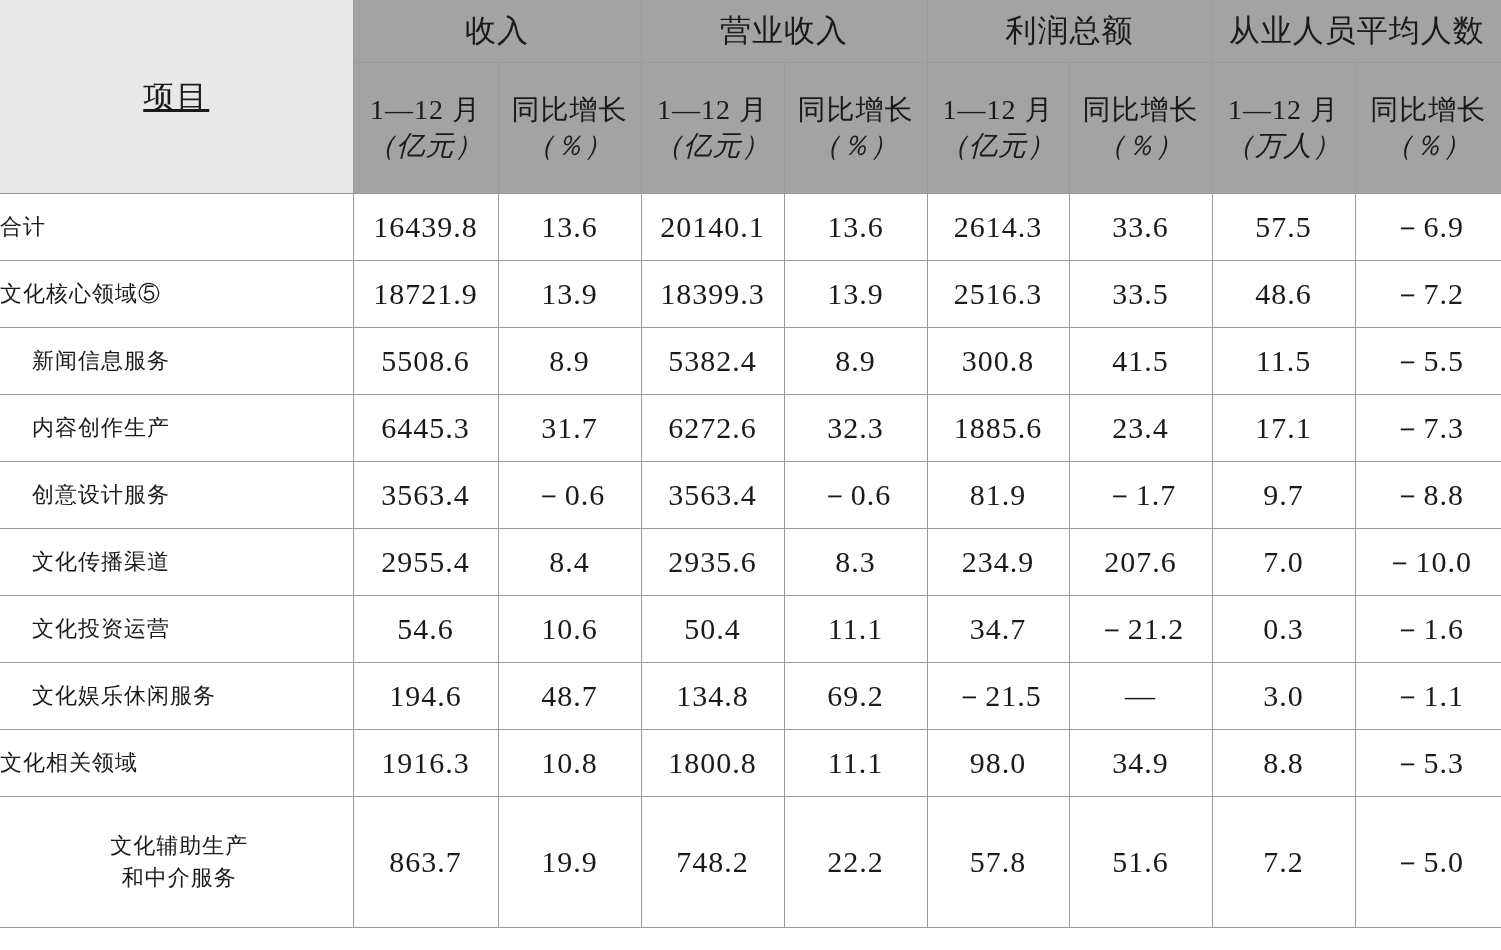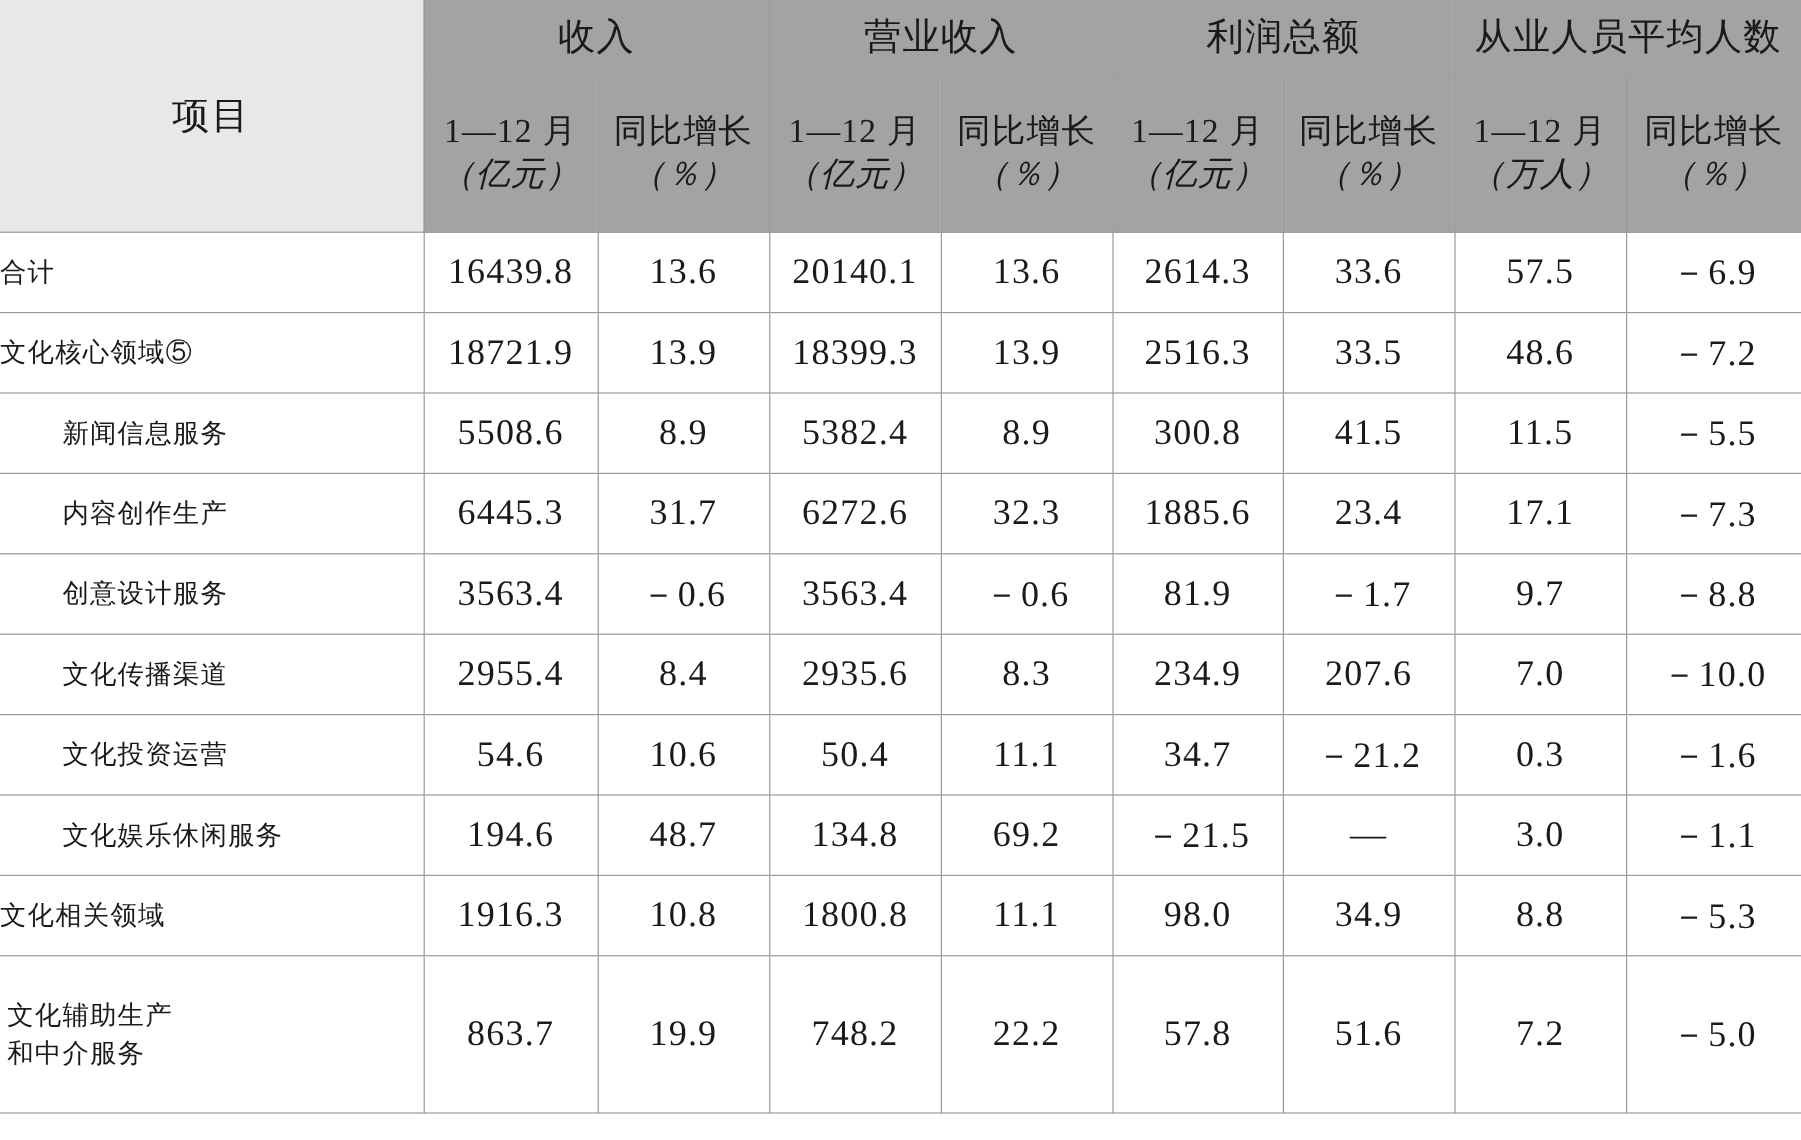--- a/index.html
+++ b/index.html
@@ -60,34 +60,35 @@
     line-height: 1.30;
   }
   .hdr-sub .l2 { display: block; font-style: italic; }
 
   .item-col-head {
     background: #e8e8e8;
     text-align: center;
     vertical-align: middle;
     font-size: 31px;
     letter-spacing: 2px;
+    text-decoration: underline;
   }
 
   td.item {
     text-align: left;
     vertical-align: middle;
     font-size: 22px;
     letter-spacing: 1px;
     padding: 10px 6px 10px 18px;
     height: 66px;
     white-space: nowrap;
   }
-  td.item.indent-1 { padding-left: 52px; }
+  td.item.indent-1 { padding-left: 32px; }
   td.item.center {
-    text-align: left;
+    text-align: center;
     padding-left: 6px;
     line-height: 1.45;
     white-space: normal;
     font-family: Liberation Serif, serif;
   }
   td.num {
     text-align: center;
     vertical-align: middle;
     font-size: 30px;
     letter-spacing: 1px;

